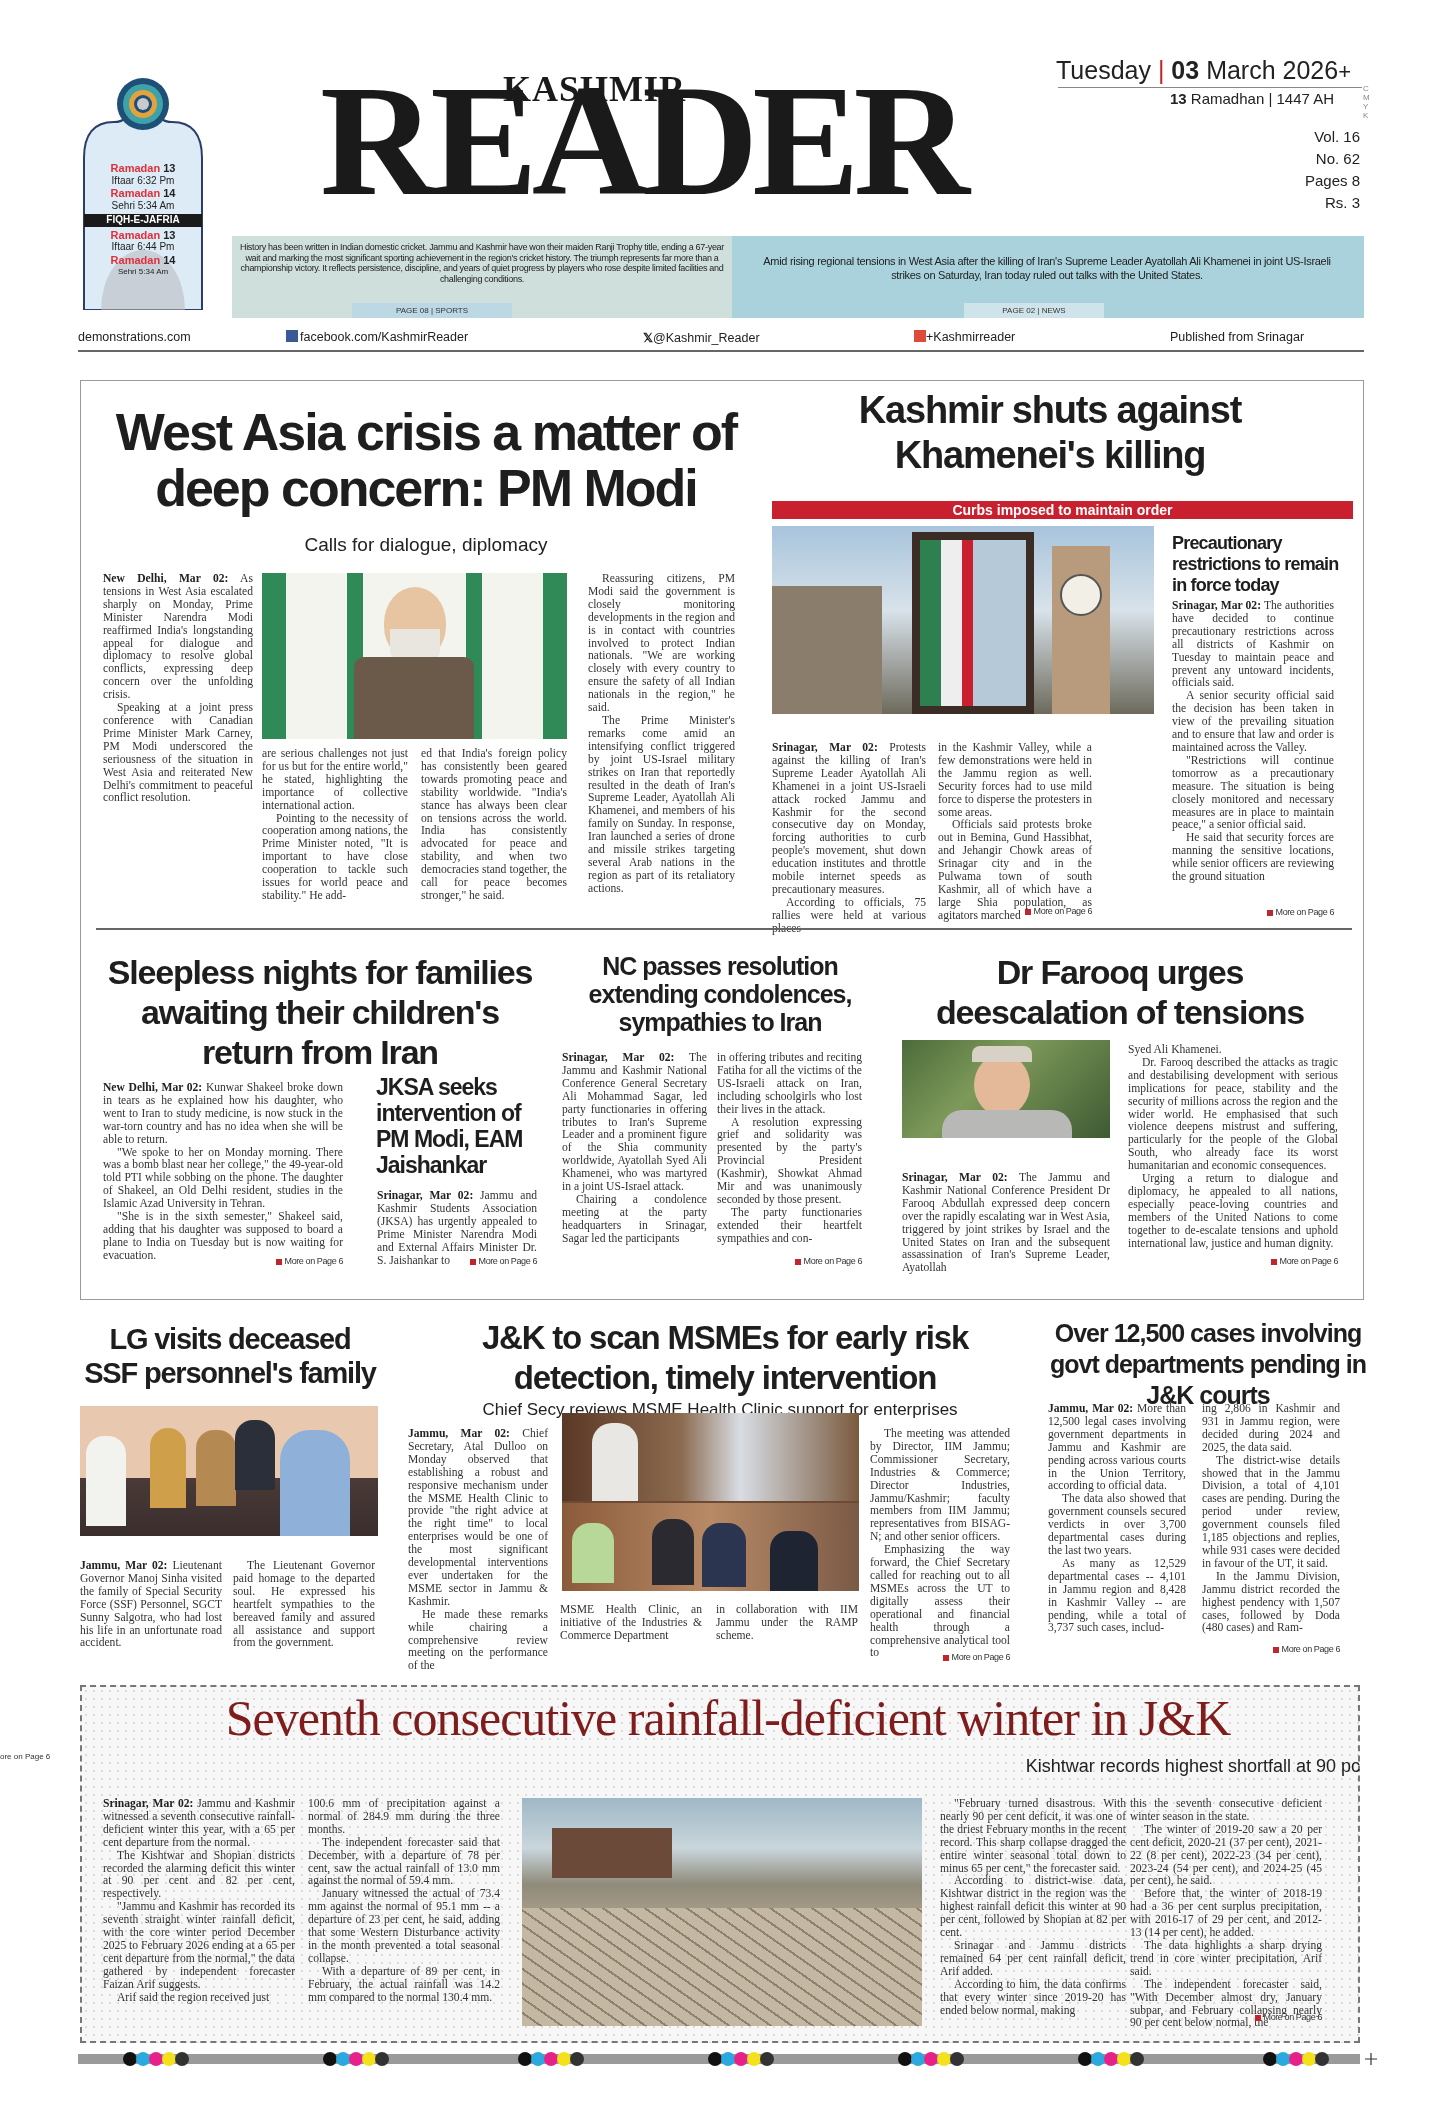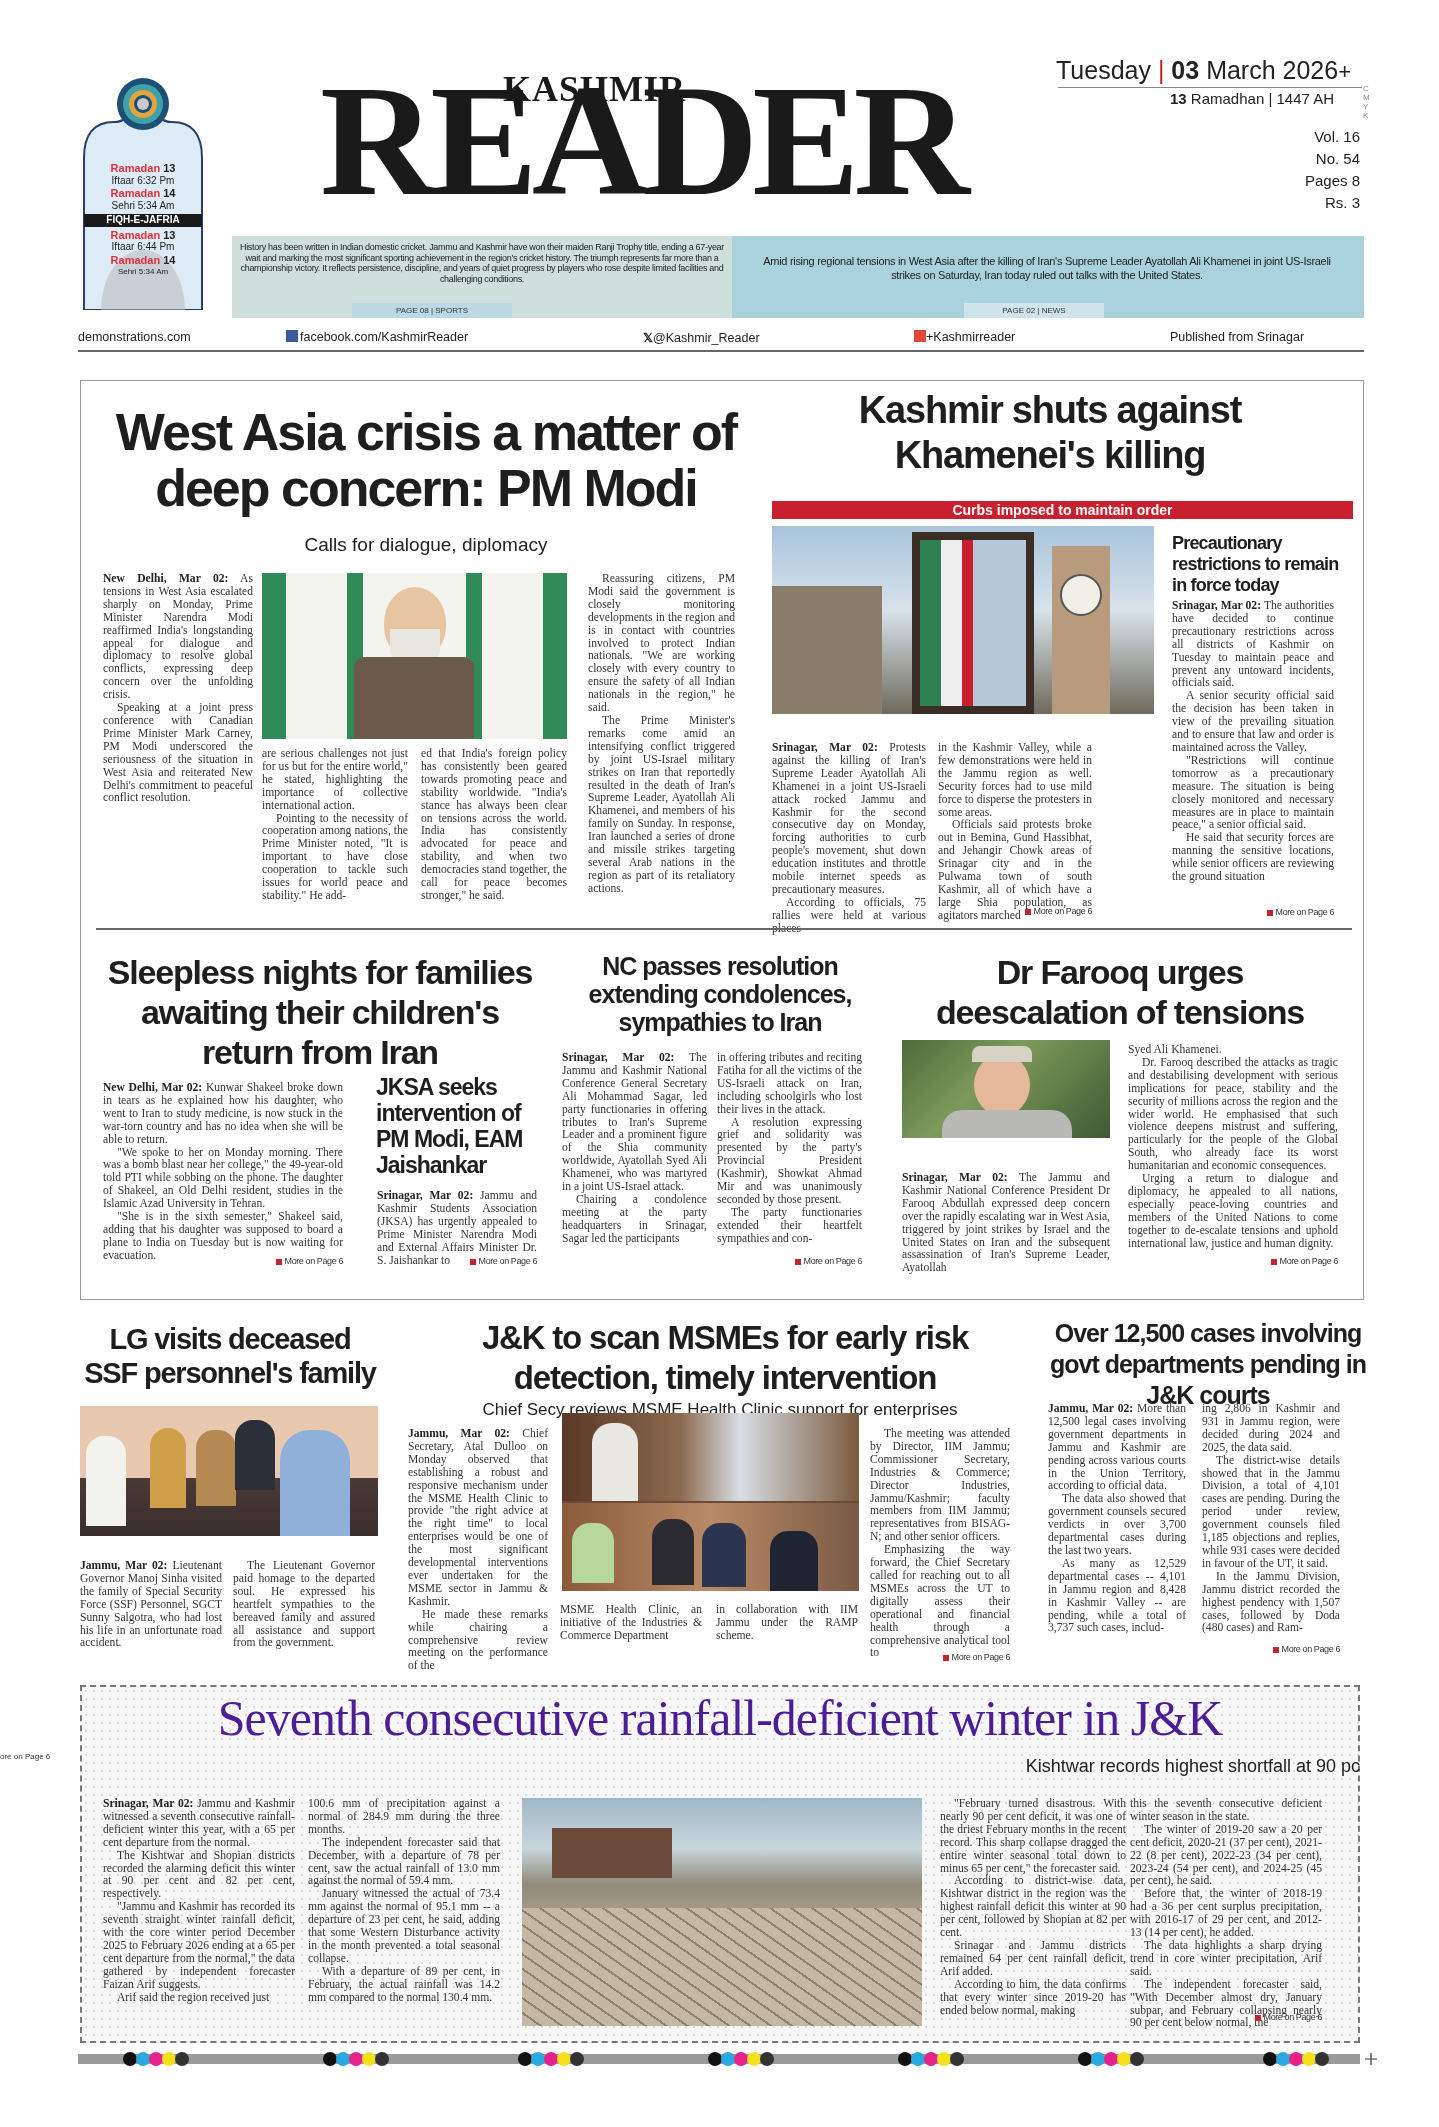--- a/index.html
+++ b/index.html
@@ -55,21 +55,21 @@
 <div class="abs sans" style="left:1056px;top:56px;font-size:25px;color:#222;white-space:nowrap">
   <span>Tuesday</span><span style="color:#c0272d"> | </span><b>03</b> <span>March 2026</span><span style="font-size:22px">+</span>
 </div>
 <div class="abs" style="left:1058px;top:87px;width:304px;height:1px;background:#888"></div>
 <div class="abs sans" style="left:1170px;top:90px;font-size:15px;color:#222;white-space:nowrap">
   <b>13</b> <span>Ramadhan | 1447 AH</span>
 </div>
 <div class="abs sans" style="left:1363px;top:84px;font-size:8px;line-height:9px;width:8px;color:#888;word-break:break-all">CMYK</div>
 <div class="abs sans" style="left:1270px;top:126px;width:90px;text-align:right;font-size:15px;line-height:22px;color:#222">
   <div>Vol. 16</div>
-  <div>No. 54</div>
+  <div>No. 62</div>
   <div>Pages 8</div>
   <div>Rs. 3</div>
 </div>
 
 <div class="abs" style="left:232px;top:236px;width:500px;height:82px;background:#cfe0dc">
   <div class="abs sans" style="left:6px;top:6px;width:488px;font-size:9px;line-height:10.5px;text-align:center;letter-spacing:-.3px;color:#222">History has been written in Indian domestic cricket. Jammu and Kashmir have won their maiden Ranji Trophy title, ending a 67-year wait and marking the most significant sporting achievement in the region's cricket history. The triumph represents far more than a championship victory. It reflects persistence, discipline, and years of quiet progress by players who rose despite limited facilities and challenging conditions.</div>
   <div class="abs sans" style="left:120px;top:67px;width:160px;height:15px;background:#bcd8e4;font-size:8px;line-height:15px;text-align:center;color:#333">PAGE 08 | SPORTS</div>
 </div>
 <div class="abs" style="left:732px;top:236px;width:632px;height:82px;background:#a9d2dc">
   <div class="abs sans" style="left:20px;top:18px;width:590px;font-size:11px;line-height:14px;text-align:center;letter-spacing:-.3px;color:#222">Amid rising regional tensions in West Asia after the killing of Iran's Supreme Leader Ayatollah Ali Khamenei in joint US-Israeli strikes on Saturday, Iran today ruled out talks with the United States.</div>
@@ -235,21 +235,21 @@
 <div class="abs body" style="left:1202px;top:1403px;width:138px">
   <p class="first">ing 2,806 in Kashmir and 931 in Jammu region, were decided during 2024 and 2025, the data said.</p>
   <p>The district-wise details showed that in the Jammu Division, a total of 4,101 cases are pending. During the period under review, government counsels filed 1,185 objections and replies, while 931 cases were decided in favour of the UT, it said.</p>
   <p>In the Jammu Division, Jammu district recorded the highest pendency with 1,507 cases, followed by Doda (480 cases) and Ram-</p>
 </div>
 <div class="abs more" style="left:1202px;top:1644px;width:138px"><span class="sq"></span><span>More on Page 6</span></div>
 
 <div class="abs sans" style="left:0;top:1752px;font-size:8px;color:#333">ore on Page 6</div>
 
 <div class="abs" style="left:80px;top:1685px;width:1280px;height:358px;border:2px dashed #777;background-color:#f7f7f7;background-image:radial-gradient(#dcdcdc 1px,transparent 1.2px);background-size:8px 8px"></div>
-<div class="abs serif" style="left:80px;top:1690px;width:1280px;text-align:center;font-size:50px;line-height:56px;color:#4c1d95;letter-spacing:-1px">Seventh consecutive rainfall-deficient winter in J&amp;K</div>
+<div class="abs serif" style="left:88px;top:1690px;width:1280px;text-align:center;font-size:50px;line-height:56px;color:#7f1d1d;letter-spacing:-1px">Seventh consecutive rainfall-deficient winter in J&amp;K</div>
 <div class="abs sans" style="left:80px;top:1756px;width:1280px;text-align:right;font-size:18px;color:#222">Kishtwar records highest shortfall at 90 pc</div>
 
 <div class="abs body" style="left:103px;top:1798px;width:192px">
   <p class="first"><span class="dl">Srinagar, Mar 02:</span> <span>Jammu and Kashmir witnessed a seventh consecutive rainfall-deficient winter this year, with a 65 per cent departure from the normal.</span></p>
   <p>The Kishtwar and Shopian districts recorded the alarming deficit this winter at 90 per cent and 82 per cent, respectively.</p>
   <p>"Jammu and Kashmir has recorded its seventh straight winter rainfall deficit, with the core winter period December 2025 to February 2026 ending at a 65 per cent departure from the normal," the data gathered by independent forecaster Faizan Arif suggests.</p>
   <p>Arif said the region received just</p>
 </div>
 <div class="abs body" style="left:308px;top:1798px;width:192px">
   <p class="first">100.6 mm of precipitation against a normal of 284.9 mm during the three months.</p>

